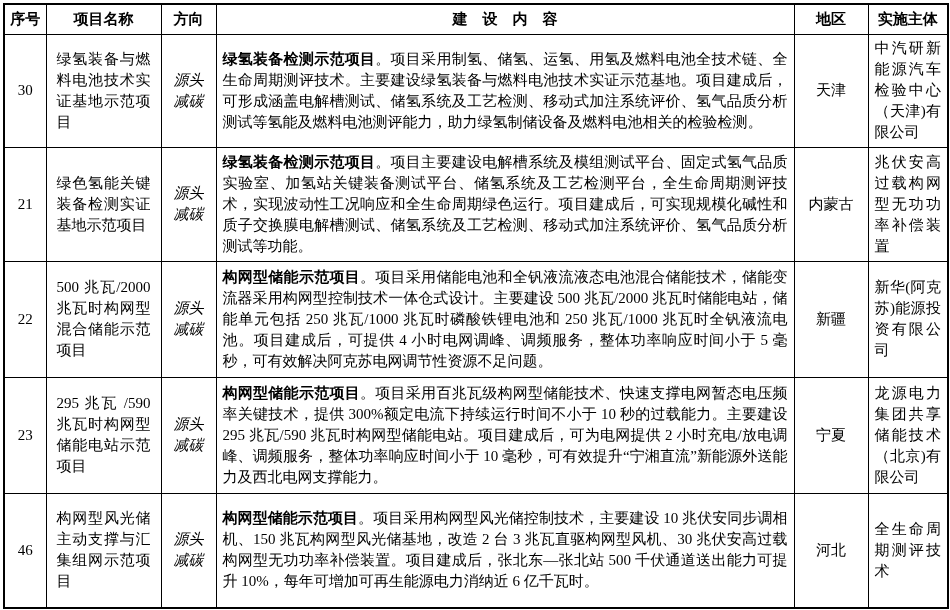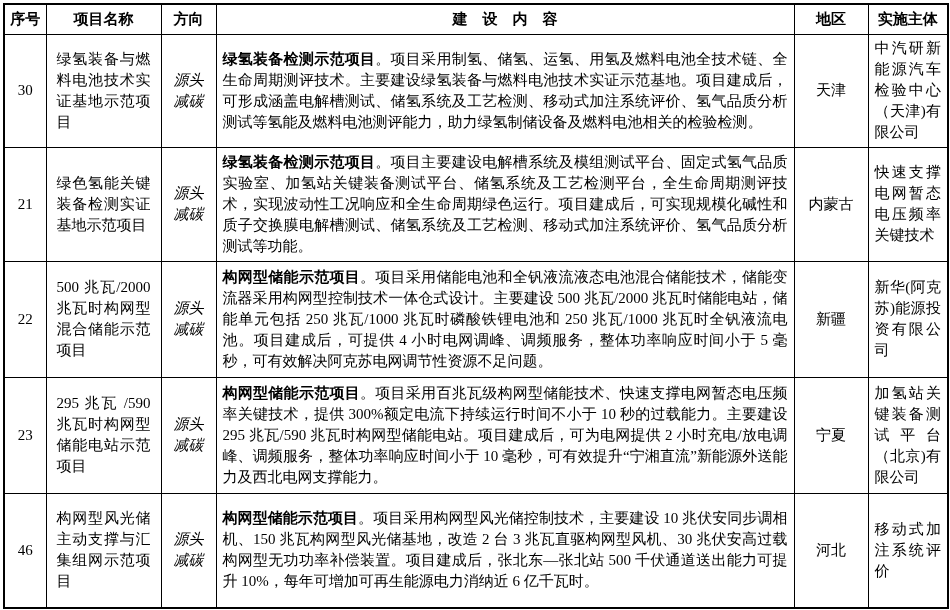--- a/index.html
+++ b/index.html
@@ -64,41 +64,41 @@
           <td class="c-content"><b>绿氢装备检测示范项目</b><span>。项目采用制氢、储氢、运氢、用氢及燃料电池全技术链、全生命周期测评技术。主要建设绿氢装备与燃料电池技术实证示范基地。项目建成后，可形成涵盖电解槽测试、储氢系统及工艺检测、移动式加注系统评价、氢气品质分析测试等氢能及燃料电池测评能力，助力绿氢制储设备及燃料电池相关的检验检测。</span></td>
           <td class="c-region">天津</td>
           <td class="c-entity">中汽研新能源汽车检验中心（天津)有限公司</td>
         </tr>
         <tr>
           <td class="c-no">21</td>
           <td class="c-name">绿色氢能关键装备检测实证基地示范项目</td>
           <td class="c-dir">源头减碳</td>
           <td class="c-content"><b>绿氢装备检测示范项目</b><span>。项目主要建设电解槽系统及模组测试平台、固定式氢气品质实验室、加氢站关键装备测试平台、储氢系统及工艺检测平台，全生命周期测评技术，实现波动性工况响应和全生命周期绿色运行。项目建成后，可实现规模化碱性和质子交换膜电解槽测试、储氢系统及工艺检测、移动式加注系统评价、氢气品质分析测试等功能。</span></td>
           <td class="c-region">内蒙古</td>
-          <td class="c-entity">快速支撑电网暂态电压频率关键技术</td>
+          <td class="c-entity">兆伏安高过载构网型无功功率补偿装置</td>
         </tr>
         <tr>
           <td class="c-no">22</td>
           <td class="c-name">500 兆瓦/2000 兆瓦时构网型混合储能示范项目</td>
           <td class="c-dir">源头减碳</td>
           <td class="c-content"><b>构网型储能示范项目</b><span>。项目采用储能电池和全钒液流液态电池混合储能技术，储能变流器采用构网型控制技术一体仓式设计。主要建设 500 兆瓦/2000 兆瓦时储能电站，储能单元包括 250 兆瓦/1000 兆瓦时磷酸铁锂电池和 250 兆瓦/1000 兆瓦时全钒液流电池。项目建成后，可提供 4 小时电网调峰、调频服务，整体功率响应时间小于 5 毫秒，可有效解决阿克苏电网调节性资源不足问题。</span></td>
           <td class="c-region">新疆</td>
           <td class="c-entity">新华(阿克苏)能源投资有限公司</td>
         </tr>
         <tr>
           <td class="c-no">23</td>
           <td class="c-name">295 兆瓦 /590 兆瓦时构网型储能电站示范项目</td>
           <td class="c-dir">源头减碳</td>
           <td class="c-content"><b>构网型储能示范项目</b><span>。项目采用百兆瓦级构网型储能技术、快速支撑电网暂态电压频率关键技术，提供 300%额定电流下持续运行时间不小于 10 秒的过载能力。主要建设 295 兆瓦/590 兆瓦时构网型储能电站。项目建成后，可为电网提供 2 小时充电/放电调峰、调频服务，整体功率响应时间小于 10 毫秒，可有效提升“宁湘直流”新能源外送能力及西北电网支撑能力。</span></td>
           <td class="c-region">宁夏</td>
-          <td class="c-entity">加氢站关键装备测试平台（北京)有限公司</td>
+          <td class="c-entity">龙源电力集团共享储能技术（北京)有限公司</td>
         </tr>
         <tr>
           <td class="c-no">46</td>
           <td class="c-name">构网型风光储主动支撑与汇集组网示范项目</td>
           <td class="c-dir">源头减碳</td>
           <td class="c-content"><b>构网型储能示范项目</b><span>。项目采用构网型风光储控制技术，主要建设 10 兆伏安同步调相机、150 兆瓦构网型风光储基地，改造 2 台 3 兆瓦直驱构网型风机、30 兆伏安高过载构网型无功功率补偿装置。项目建成后，张北东—张北站 500 千伏通道送出能力可提升 10%，每年可增加可再生能源电力消纳近 6 亿千瓦时。</span></td>
           <td class="c-region">河北</td>
-          <td class="c-entity">移动式加注系统评价</td>
+          <td class="c-entity">全生命周期测评技术</td>
         </tr>
       </tbody>
   </table>
 </div>
 
 </body></html>

